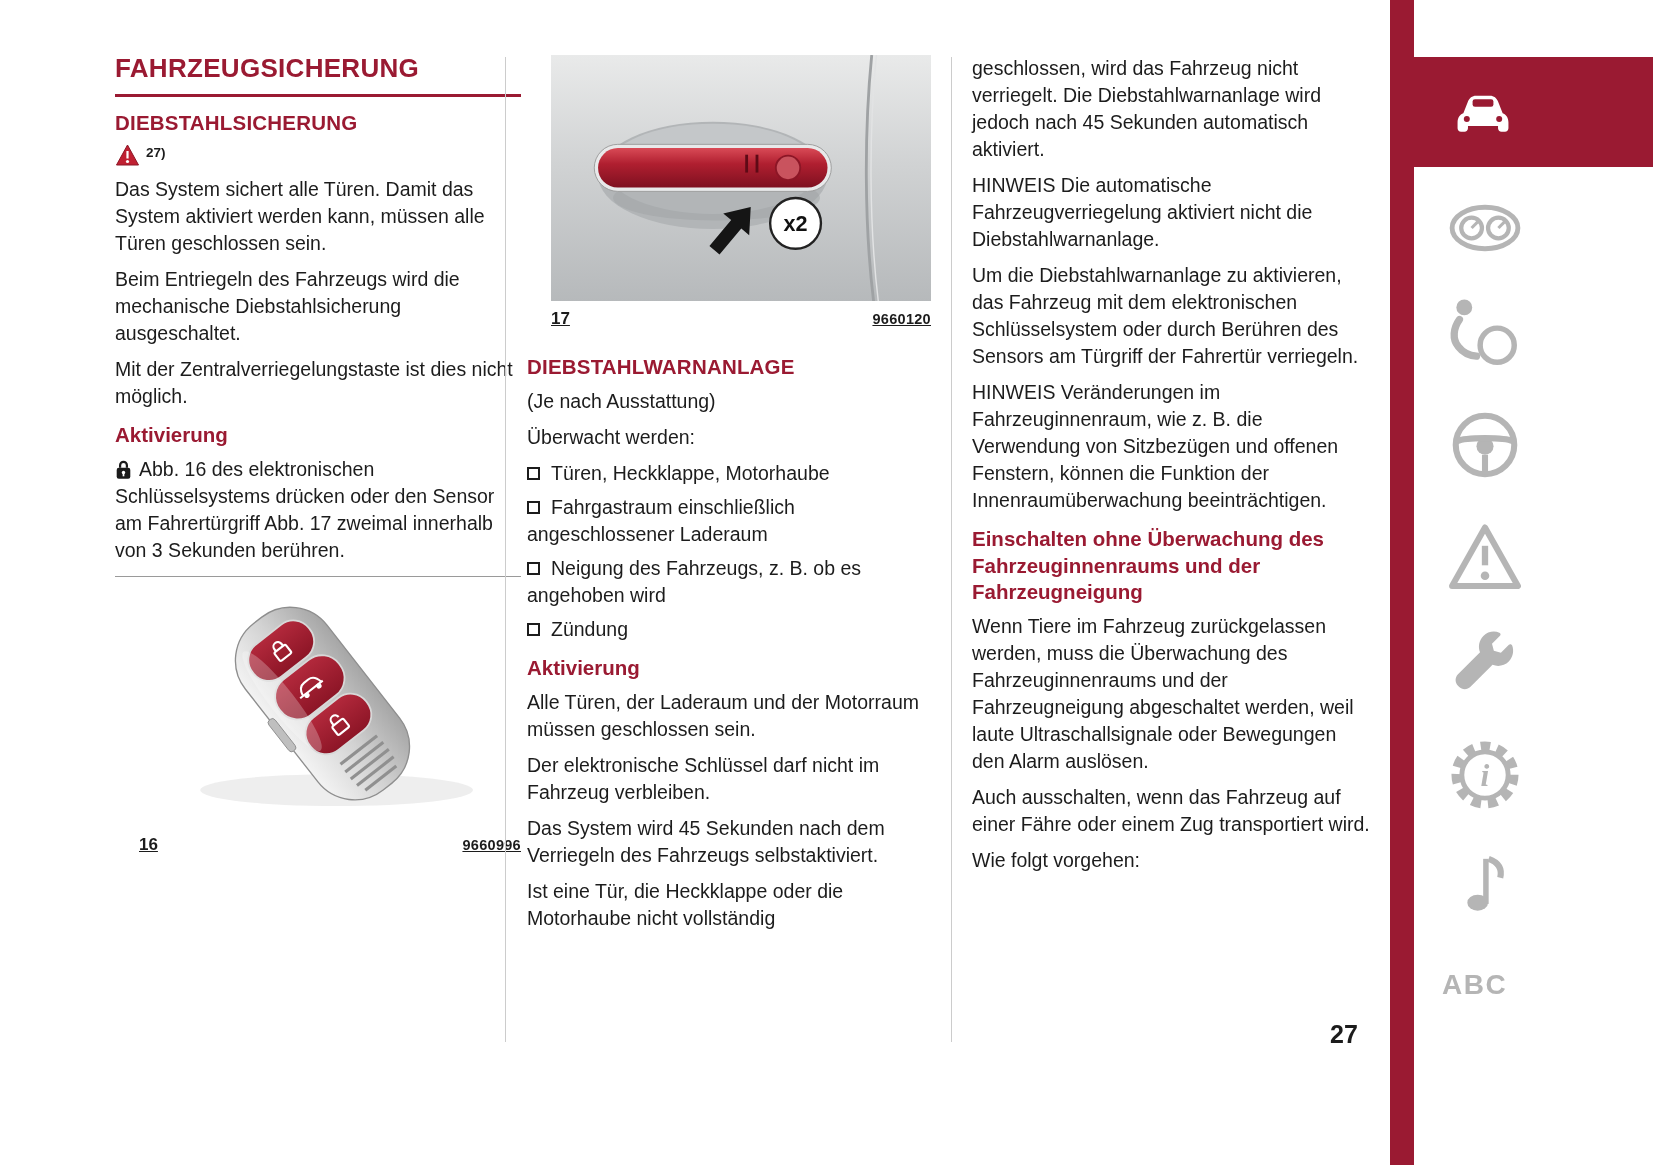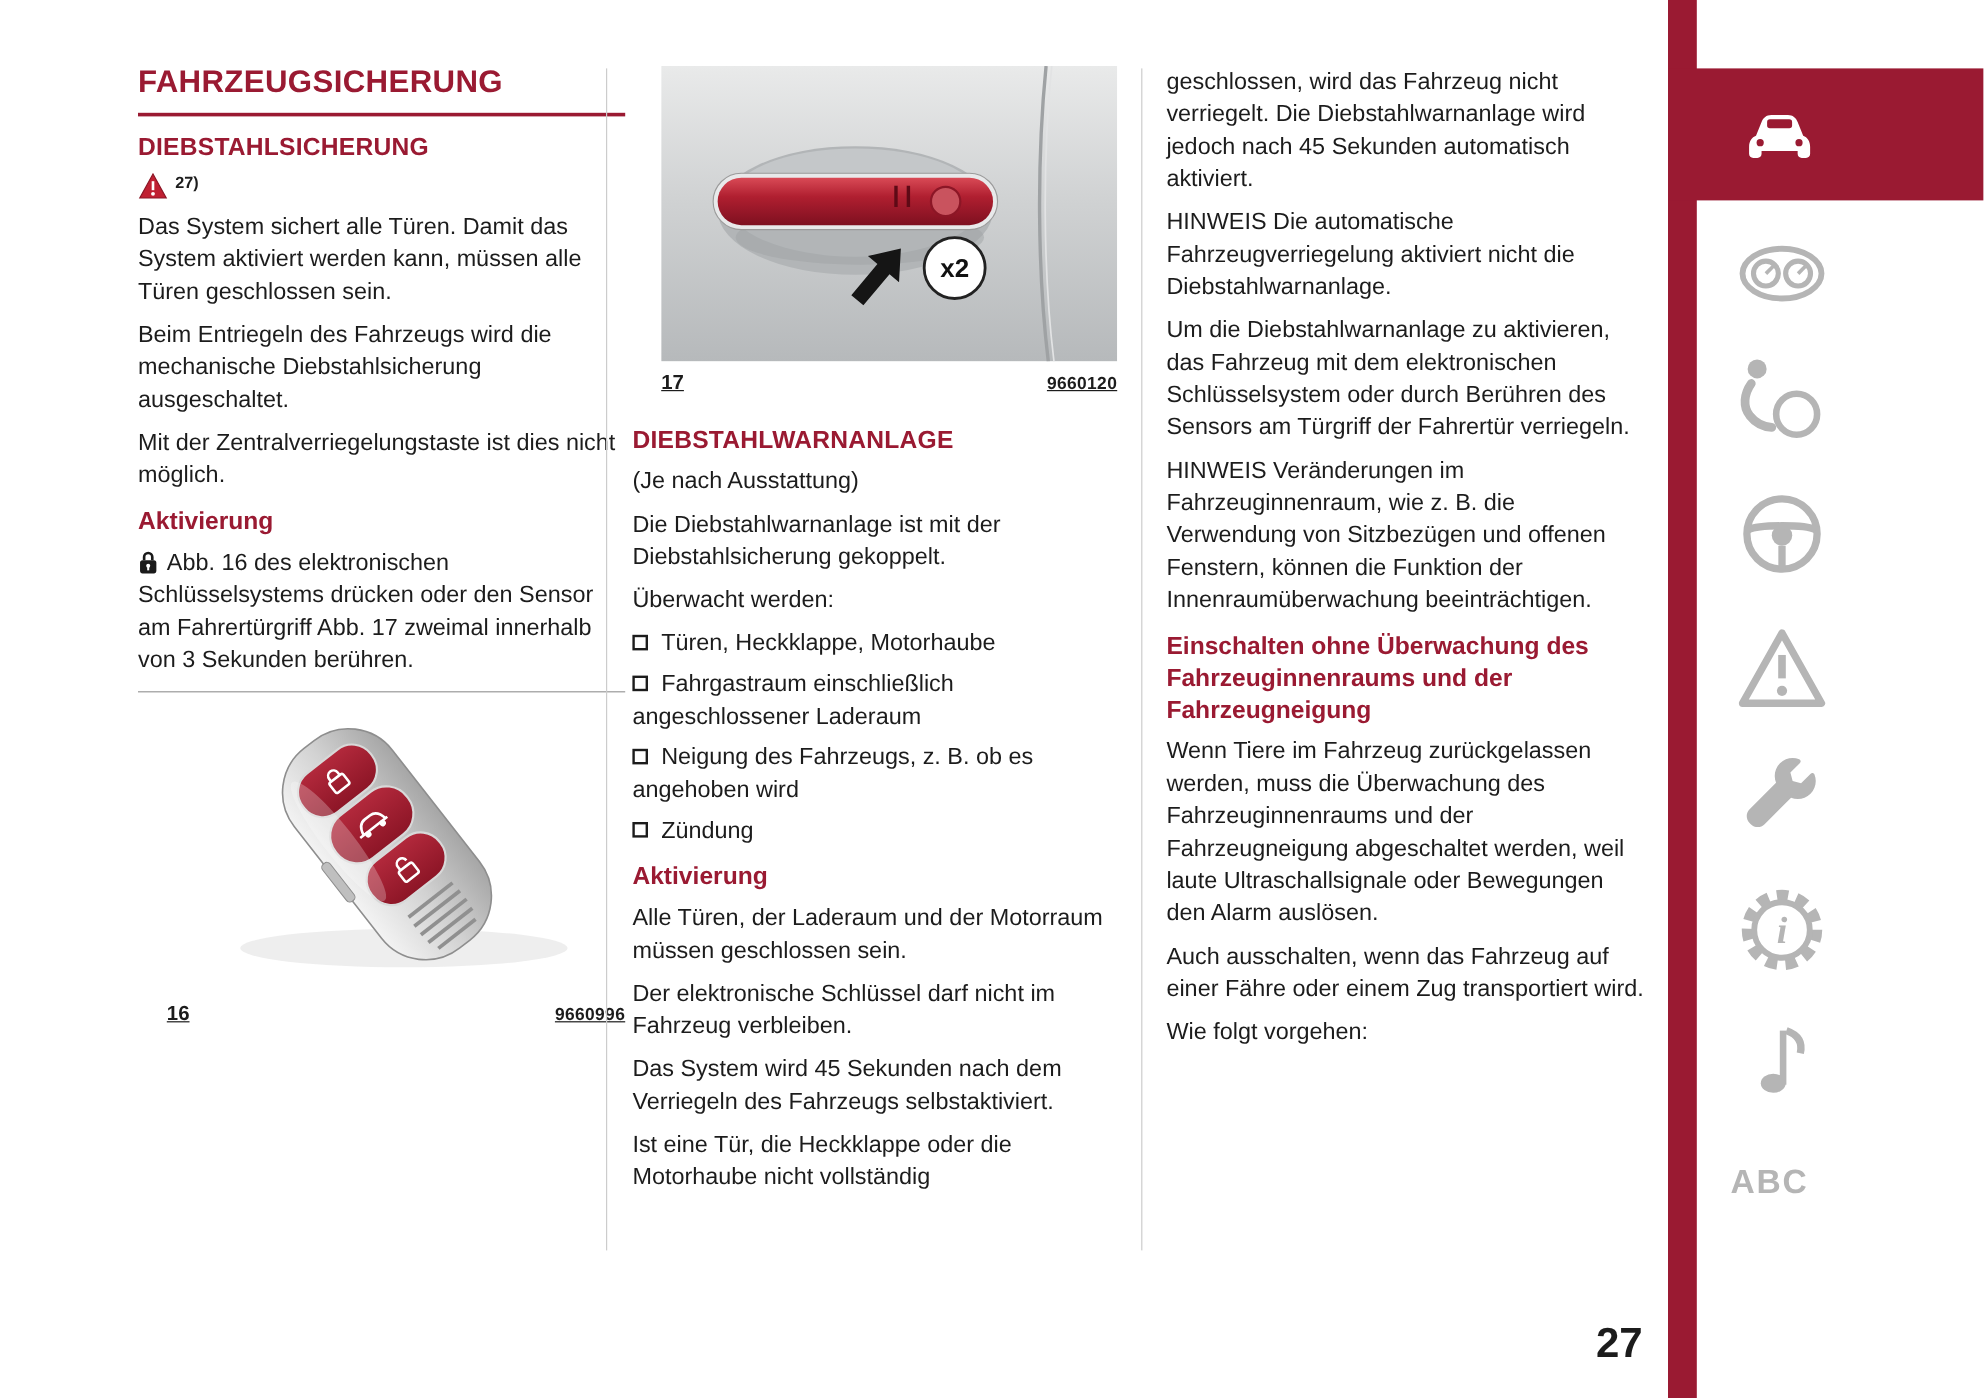--- a/index.html
+++ b/index.html
@@ -61,21 +61,21 @@
     position:absolute;left:0;width:100%;display:flex;align-items:center;
     color:var(--icon-gray);cursor:pointer;
   }
   .side-item .side-ico{display:flex;}
   .side-item .side-ico svg{width:78px;height:78px;margin-left:56px;}
   .side-item.active{background:var(--accent);color:#ffffff;}
   .side-item.active .side-ico svg{width:98px;height:74px;margin-left:44px;}
   .abc{font-size:28px;font-weight:bold;letter-spacing:1.5px;margin-left:52px;}
 
   
-  .page-num{position:absolute;left:1330px;top:1100px;font-size:35px;font-weight:bold;color:var(--ink);}
+  .page-num{position:absolute;left:1330px;top:1020px;font-size:25px;font-weight:bold;color:var(--ink);}
 </style>
 </head>
 <body>
 
 <div class="col" id="col1">
   <div>
       <h1 class="b-h1">FAHRZEUGSICHERUNG</h1>
       <h2 class="b-h2">DIEBSTAHLSICHERUNG</h2>
       <div class="warnref">
         <span class="warn-ico">
@@ -196,21 +196,20 @@
     </div>
     <figcaption class="fig-cap">
       <span class="fig-num">17</span>
       <span class="fig-code">9660120</span>
     </figcaption>
   </figure>
 
   <div>
       <h2 class="b-h2">DIEBSTAHLWARNANLAGE</h2>
       <p class="b-p">(Je nach Ausstattung)</p>
-      <p class="b-p">Die Diebstahlwarnanlage ist mit der Diebstahlsicherung gekoppelt.</p>
       <p class="b-p">Überwacht werden:</p>
       <ul class="blist">
         <li class="bitem">Türen, Heckklappe, Motorhaube</li>
         <li class="bitem">Fahrgastraum einschließlich angeschlossener Laderaum</li>
         <li class="bitem">Neigung des Fahrzeugs, z. B. ob es angehoben wird</li>
         <li class="bitem">Zündung</li>
       </ul>
       <h3 class="b-h3">Aktivierung</h3>
       <p class="b-p">Alle Türen, der Laderaum und der Motorraum müssen geschlossen sein.</p>
       <p class="b-p">Der elektronische Schlüssel darf nicht im Fahrzeug verbleiben.</p>

